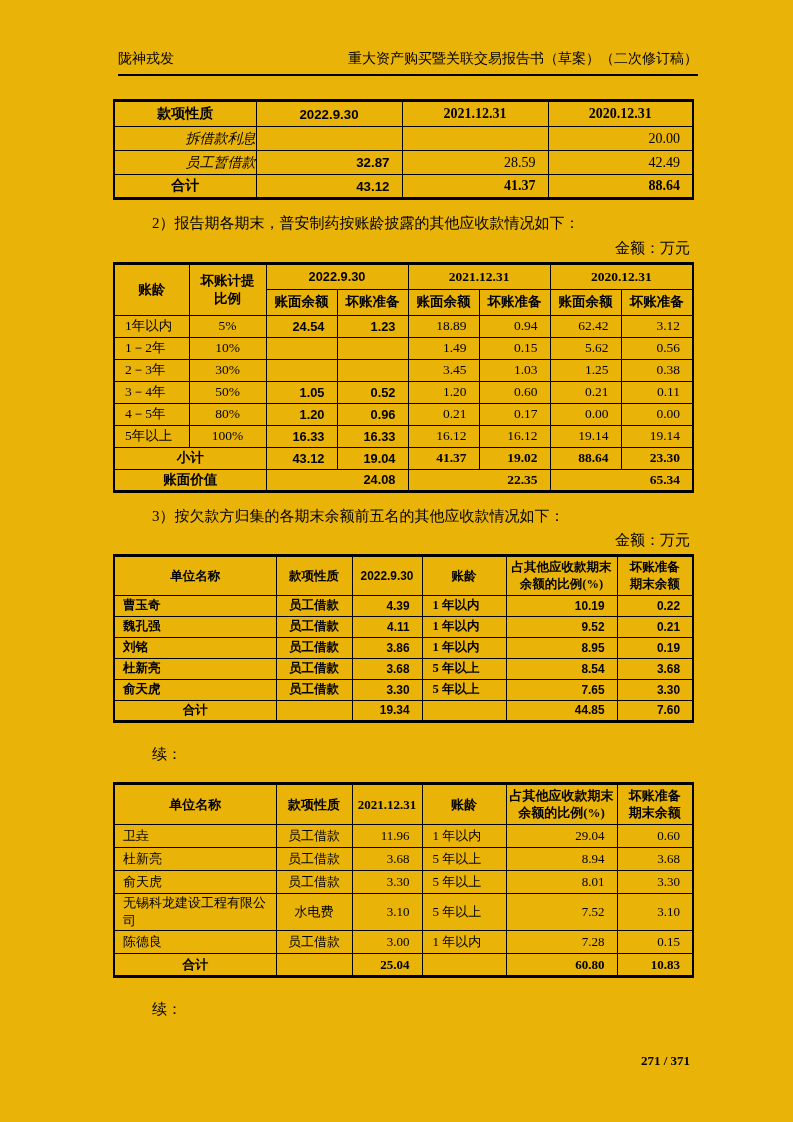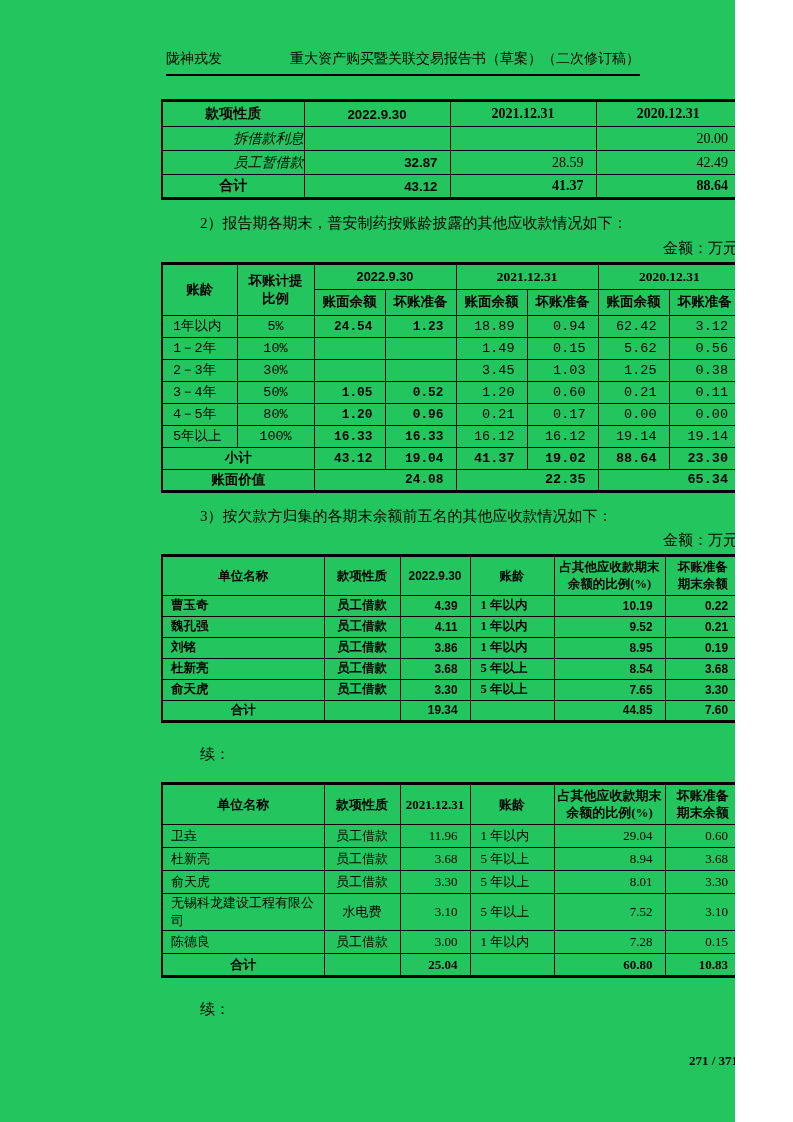--- a/index.html
+++ b/index.html
@@ -1,32 +1,32 @@
 <!DOCTYPE html>
 <html><head>
 <meta charset="utf-8">
 <style>
   * { margin:0; padding:0; box-sizing:border-box; }
   html,body { background:#fff; }
   body { width:793px; height:1122px; font-family:"Liberation Serif","DejaVu Serif",serif; color:#000; }
-  .page { position:relative; width:735px; height:1122px; background:#22c55e; overflow:hidden;padding-left:48px; }
+  .page { position:relative; width:793px; height:1122px; background:#eab308; overflow:hidden; }
   .doc-header { display:flex; justify-content:space-between; align-items:flex-end;
     margin:50px 95px 0 118px; padding-bottom:6px; border-bottom:2.5px solid #000;
     font-size:14px; line-height:1.3; }
   .content { width:579px; margin-left:113px; }
   table { border-collapse:collapse; width:100%; table-layout:fixed; }
   .tbl { border:2px solid #000; border-top-width:3px; border-bottom-width:3px; }
   .tbl th,.tbl td { border:1px solid #000; overflow:hidden; }
   .tbl th { font-weight:bold; text-align:center; }
   .t1 { margin-top:23px; font-size:14px; }
   .t1 th { height:26px; }
   .t1 td { height:24px; }
   .t2 { margin-top:4px; font-size:13.5px; }
   .t2 .hrow th { height:26px; }
-  .t2 td { height:22px;font-family:Liberation Mono, monospace; }
+  .t2 td { height:22px; }
   .t3,.t4 { margin-top:4px; font-size:12.5px; }
   .t3 th,.t4 th { height:21px; padding:2px 3px; line-height:1.35; }
   .t3 td { height:21px; }
   .t4 { margin-top:18px; font-size:13px; }
   .t4 td { height:23px; }
   .t3 td, .t3 th { font-weight:bold; }
   .lbl { text-align:right; padding-left:15px;font-style:italic; }
   .name { text-align:left; padding-left:8px; }
   .age { text-align:left; padding-left:10px; }
   .num { text-align:right; padding-right:12px; }

